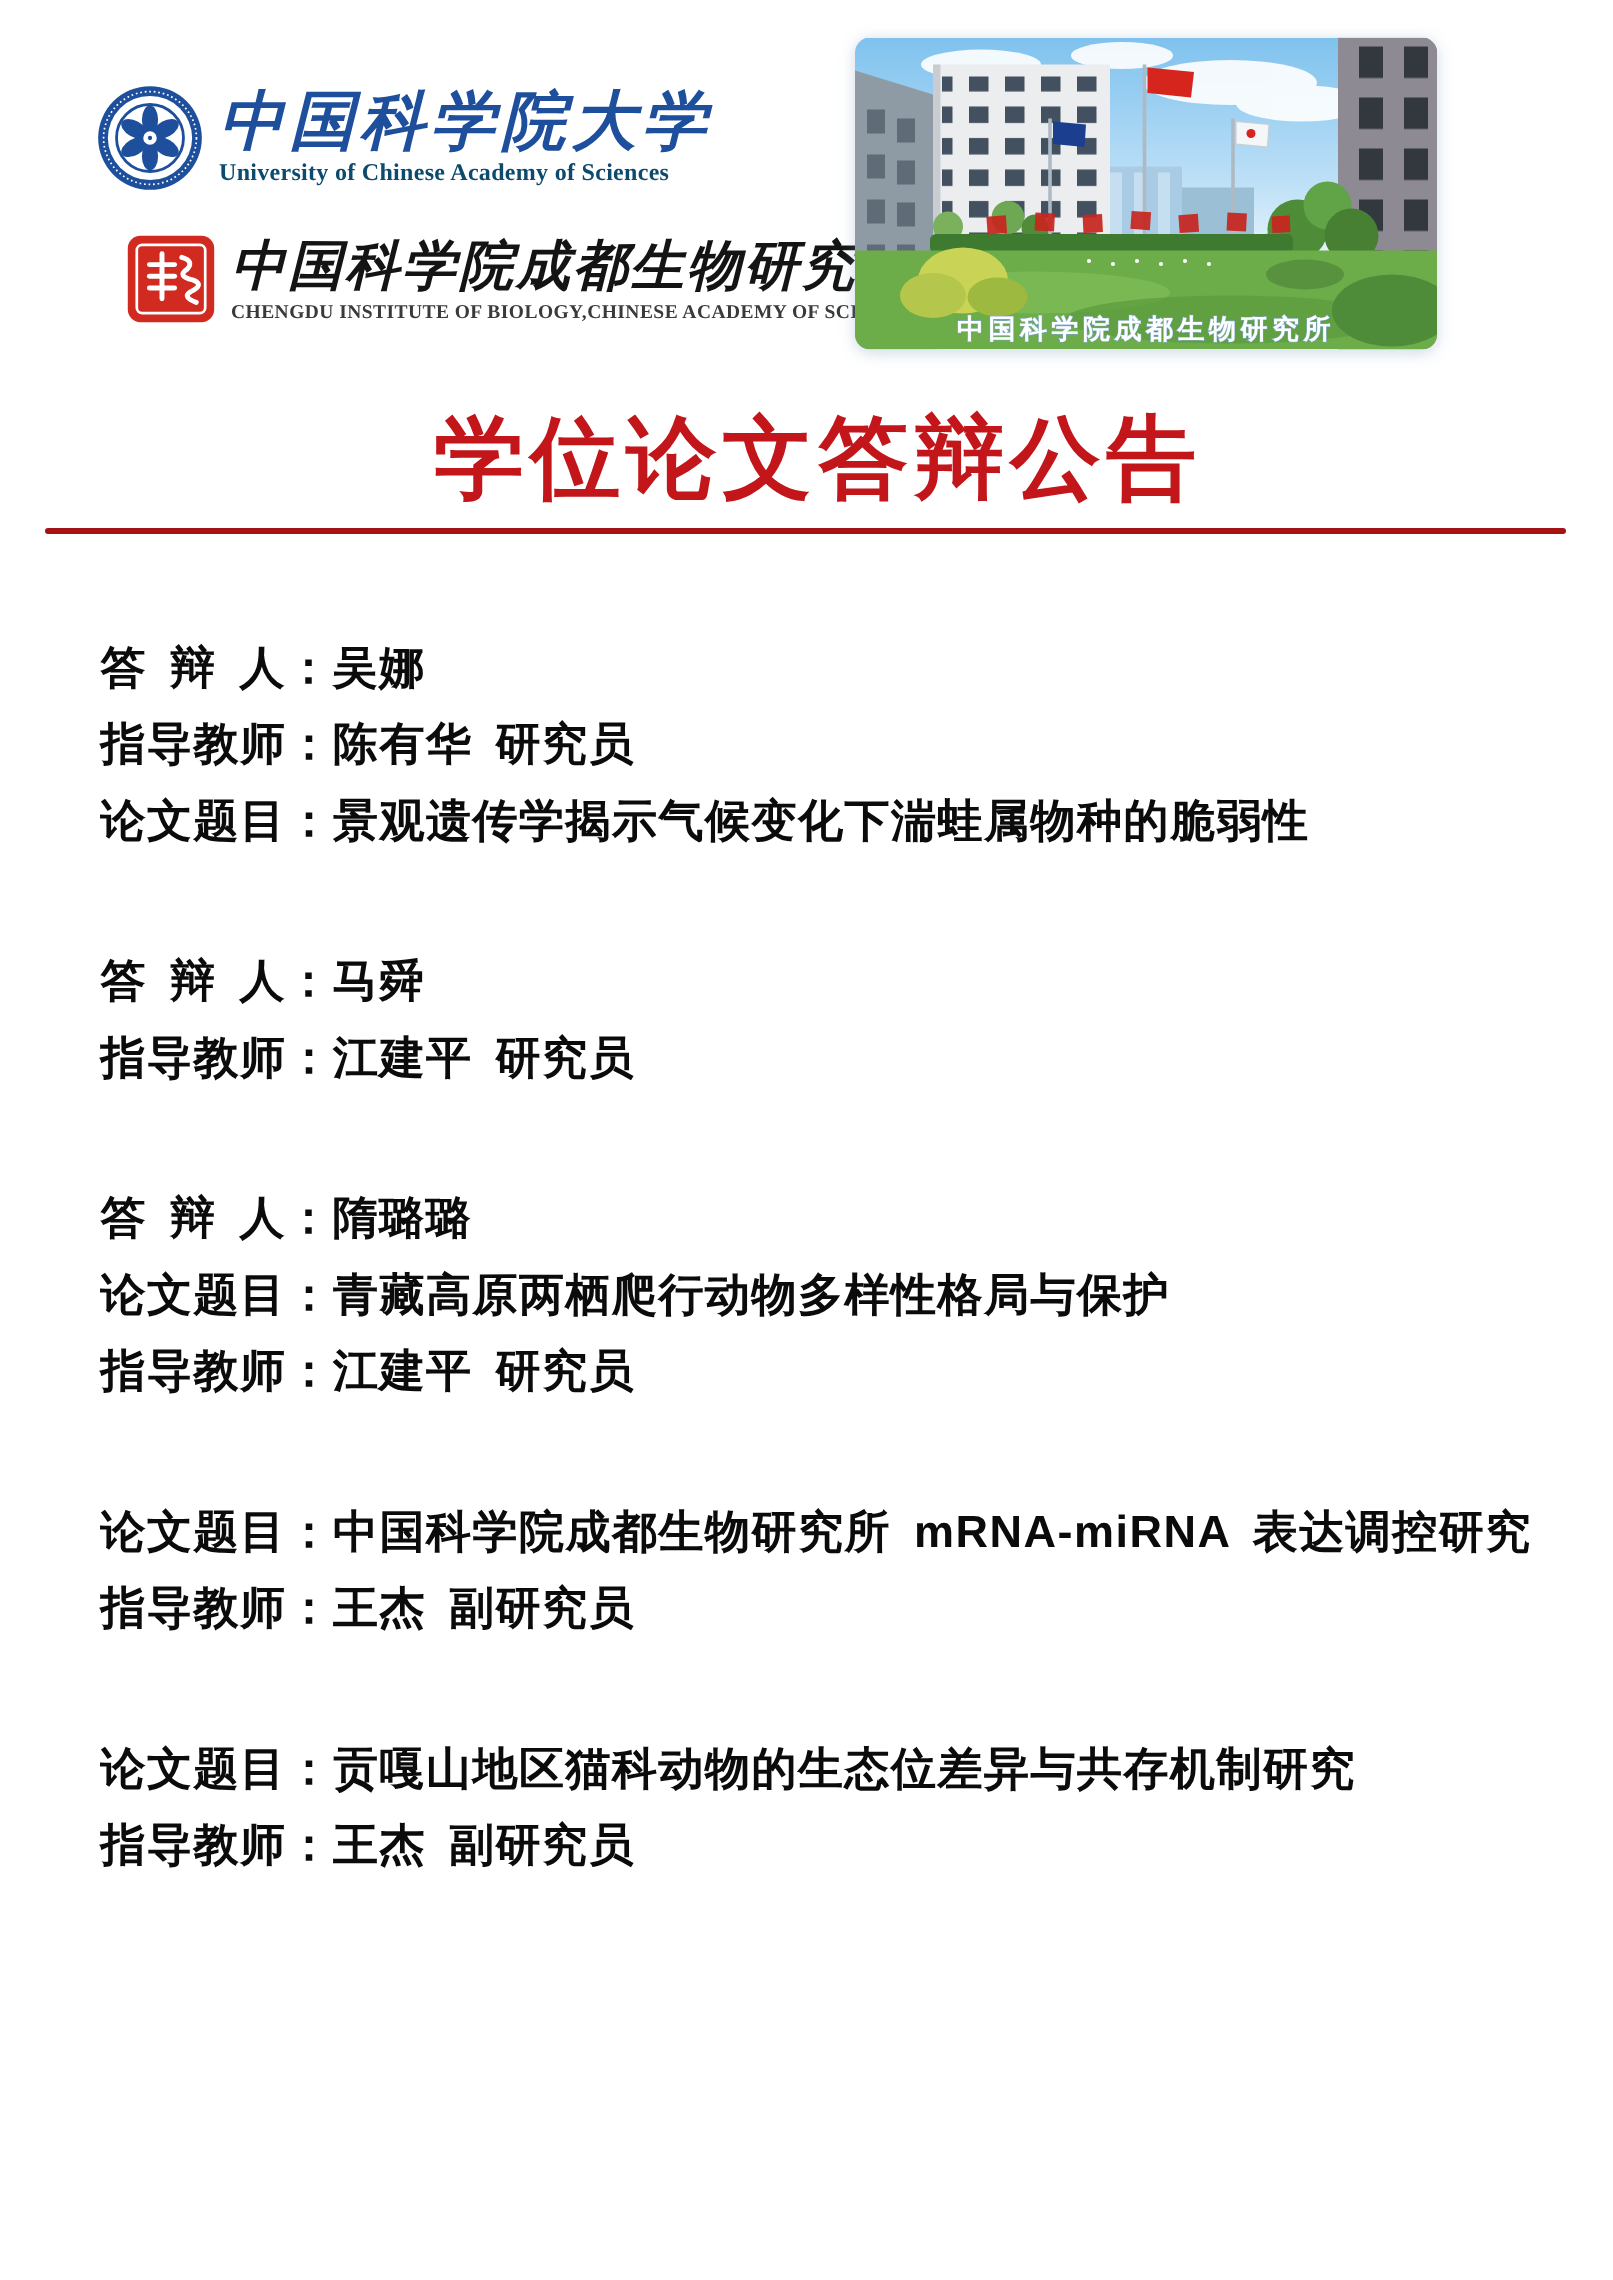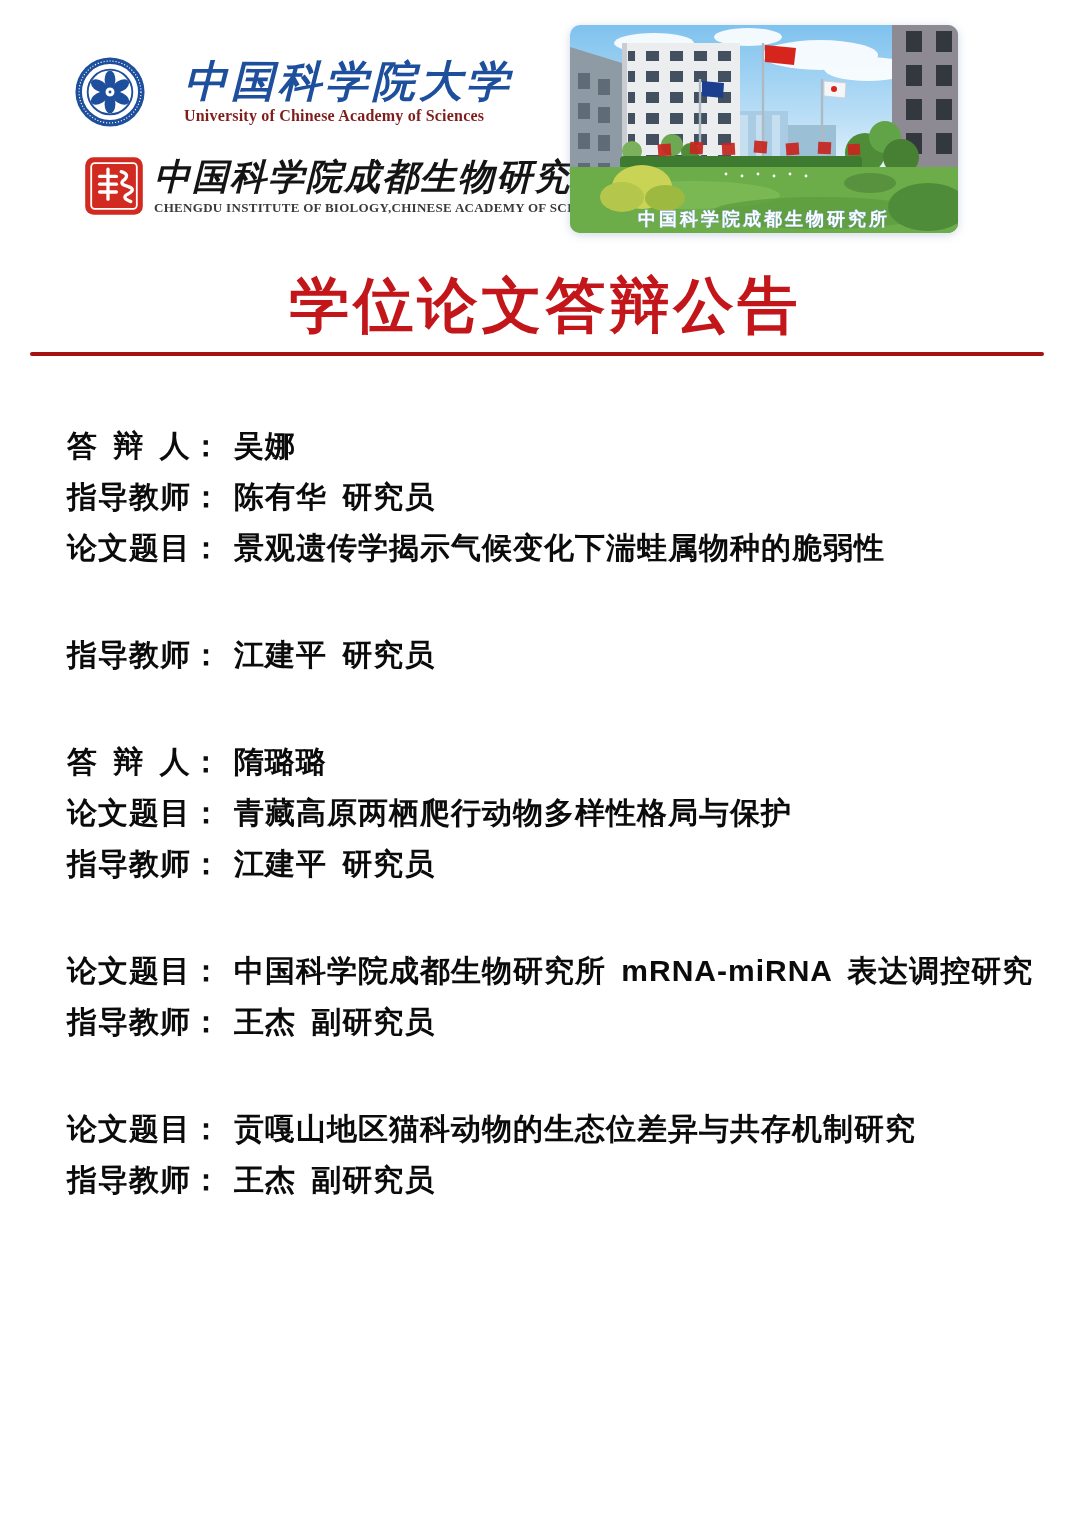--- a/index.html
+++ b/index.html
@@ -4,32 +4,32 @@
 <style>
   * { margin:0; padding:0; box-sizing:border-box; }
   html,body { background:#ffffff; }
   body {
     width:1075px; height:1520px; position:relative; overflow:hidden;
     font-family:"Liberation Sans", sans-serif;
   }
 
   
   .logo-row { position:absolute; display:flex; align-items:center; }
-  .logo-ucas { left:74px; top:56px;gap:28px; }
+  .logo-ucas { left:64px; top:56px; }
   .logo-cib  { left:84px; top:156px; }
   .logo-row .mark { flex:0 0 auto; }
   .logo-text { margin-left:10px; display:flex; flex-direction:column; }
 
   .ucas-zh {
     font-family:"Liberation Serif", serif; font-weight:bold; font-style:italic;
     font-size:43px; line-height:46px; color:#1E4F9C; letter-spacing:4px; white-space:nowrap;
   }
   .ucas-en {
     font-family:"Liberation Serif", serif; font-weight:bold;
-    font-size:16px; color:#7f1d1d; margin-top:2px; letter-spacing:0.2px; white-space:nowrap;
+    font-size:16px; color:#0c4a6e; margin-top:2px; letter-spacing:0.2px; white-space:nowrap;
   }
   .cib-zh {
     font-family:"Liberation Serif", serif; font-weight:bold; font-style:italic;
     font-size:36px; line-height:40px; color:#141414; letter-spacing:2px; white-space:nowrap;
   }
   .cib-en {
     font-family:"Liberation Serif", serif; font-weight:bold;
     font-size:13px; color:#3A3A3A; margin-top:3px; letter-spacing:0.3px; white-space:nowrap;
   }
 
@@ -55,21 +55,21 @@
     background:#A51212; border-radius:2px;
   }
 
   
   .entries { position:absolute; top:420px; left:67px; right:30px; }
   .entry { margin-bottom:56px; }
   .row {
     font-size:30px; font-weight:700; line-height:51px;
     color:#0B0B0B; letter-spacing:1px; word-spacing:6px; white-space:nowrap;
   }
-  .row .val { margin-left:12px; }
+  .row .val { }
 </style>
 </head>
 <body>
 
 <div class="logo-row logo-ucas">
   <svg class="mark" width="72" height="72" viewBox="0 0 100 100">
     <circle cx="50" cy="50" r="48" fill="#1E4F9C"></circle>
     <circle cx="50" cy="50" r="39" fill="#ffffff"></circle>
     <circle cx="50" cy="50" r="43" fill="none" stroke="#ffffff" stroke-width="1.6" stroke-dasharray="1.6,2.6"></circle>
     <circle cx="50" cy="50" r="31" fill="none" stroke="#1E4F9C" stroke-width="2.6"></circle>
@@ -235,20 +235,23 @@
     <div class="row">
       <span class="lbl">指导教师：</span><span class="val">陈有华 研究员</span>
     </div>
     <div class="row">
       <span class="lbl">论文题目：</span><span class="val">景观遗传学揭示气候变化下湍蛙属物种的脆弱性</span>
     </div>
   </section>
 
   <section class="entry">
     <div class="row">
+      <span class="lbl">答 辩 人：</span><span class="val">马舜</span>
+    </div>
+    <div class="row">
       <span class="lbl">指导教师：</span><span class="val">江建平 研究员</span>
     </div>
   </section>
 
   <section class="entry">
     <div class="row">
       <span class="lbl">答 辩 人：</span><span class="val">隋璐璐</span>
     </div>
     <div class="row">
       <span class="lbl">论文题目：</span><span class="val">青藏高原两栖爬行动物多样性格局与保护</span>

